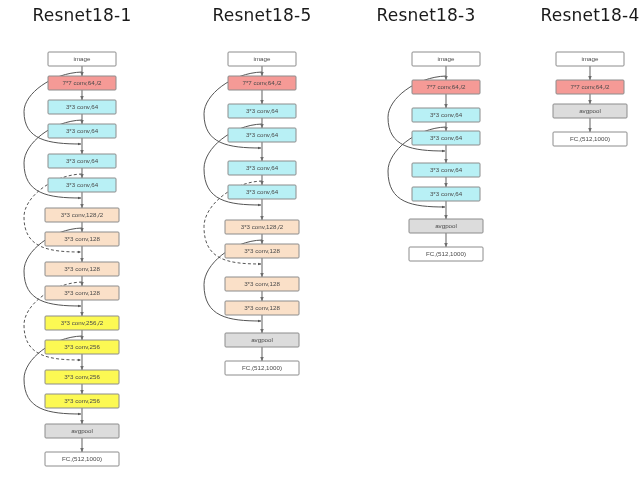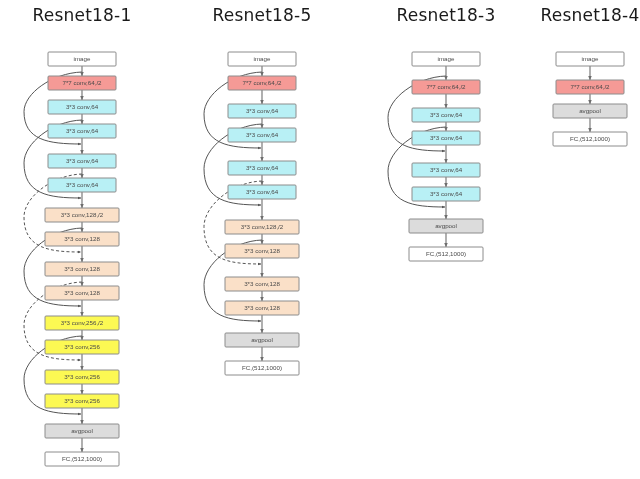--- a/index.html
+++ b/index.html
@@ -161,16 +161,16 @@
         <text x="590" y="87.5" class="nodeText">7*7 conv,64,/2</text>
         <rect x="553" y="104" width="74" height="14" rx="1" ry="1" fill="#dcdcdc" class="nodeRect"></rect>
         <text x="590" y="111.5" class="nodeText">avgpool</text>
         <rect x="553" y="132" width="74" height="14" rx="1" ry="1" fill="#ffffff" class="nodeRect"></rect>
         <text x="590" y="139.5" class="nodeText">FC,(512,1000)</text>
       </g>
   </svg>
   <div id="titles">
       <div class="col-title" style="left: 12px; top: 5px; width: 140px;">Resnet18-1</div>
       <div class="col-title" style="left: 192px; top: 5px; width: 140px;">Resnet18-5</div>
-      <div class="col-title" style="left: 376px; top: 5px; width: 140px;">Resnet18-3</div>
+      <div class="col-title" style="left: 356px; top: 5px; width: 140px;">Resnet18-3</div>
       <div class="col-title" style="left: 520px; top: 5px; width: 140px;">Resnet18-4</div>
     </div>
 </div>
 
 </body></html>

